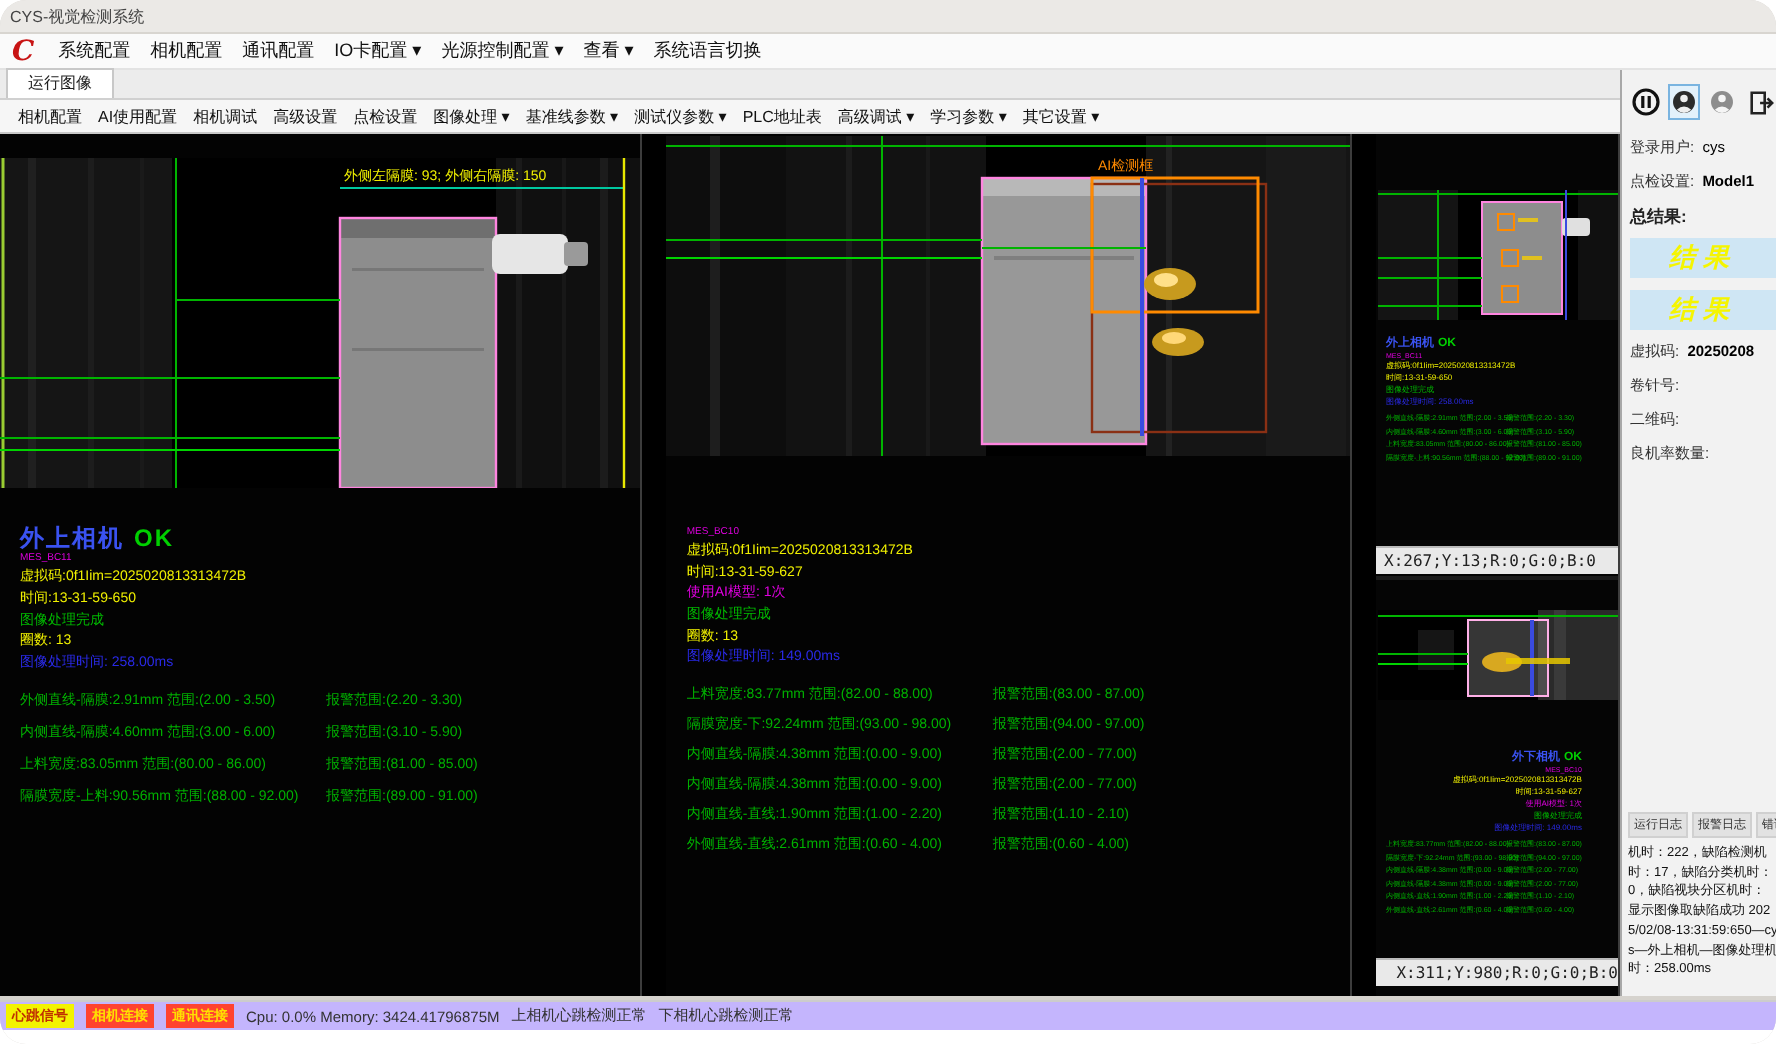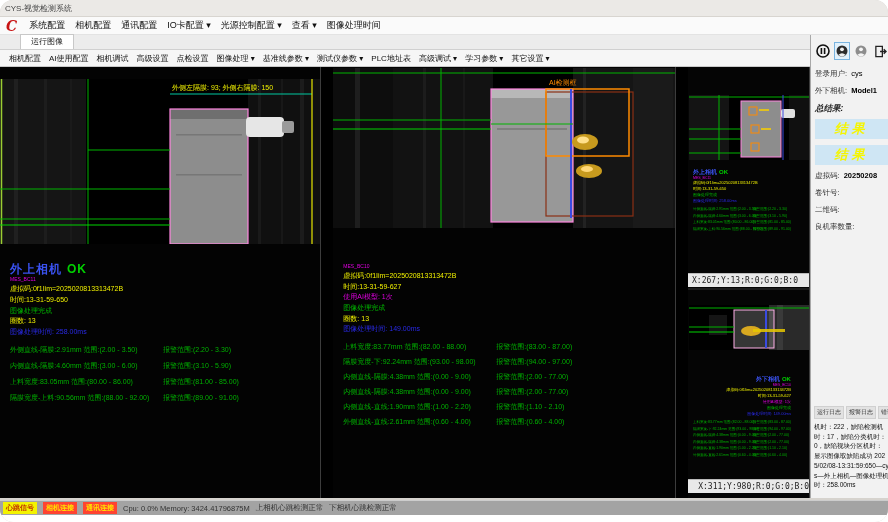--- a/index.html
+++ b/index.html
@@ -7,21 +7,21 @@
   .window{position:relative;width:888px;height:522px;background:#d6d3ce;overflow:hidden;border-radius:13px;}
 
   
   .titlebar{height:16px;background:#ebe9e6;display:flex;align-items:center;padding:0 5px;font-size:8px;color:#444;border-bottom:1px solid #d8d5d0;}
   .menubar{height:17px;background:#fafafa;display:flex;align-items:center;padding:0 4px;border-bottom:1px solid #e3e3e3;}
   .logo{color:#c81414;font:italic bold 14px "DejaVu Serif",serif;margin:0 7px 0 2px;line-height:1;}
   .menu-item{font-size:9px;color:#111;padding:2px 5px;white-space:nowrap;cursor:default;}
 
   .content-row{display:flex;height:463px;background:#000;}
   .left-col{width:810px;display:flex;flex-direction:column;}
-  .tabstrip{height:14px;background:#ececec;display:flex;align-items:flex-end;padding-left:20px;border-bottom:1px solid #d0d0d0;}
+  .tabstrip{height:14px;background:#ececec;display:flex;align-items:flex-end;padding-left:3px;border-bottom:1px solid #d0d0d0;}
   .tab{font-size:8px;background:#fff;border:1px solid #c8c8c8;border-bottom:none;padding:1px 10px 2px;color:#222;}
   .toolbar{height:16px;background:#f6f6f6;border-bottom:1px solid #c9c9c9;display:flex;align-items:center;padding:0 5px;}
   .tool-item{font-size:8px;color:#111;padding:2px 4px;white-space:nowrap;}
 
   
   .main{flex:1;display:flex;background:#000;gap:12px;}
   .cam-panel{position:relative;background:#030303;border-right:1px solid #3c3c3c;overflow:hidden;}
   #cam-left{width:331px;}
   #cam-mid{width:353px;}
   .mini-col{width:125px;display:flex;flex-direction:column;border-right:1px solid #3c3c3c;background:#000;}
@@ -61,30 +61,30 @@
   .mini-meas .m2{font-size:3.5px;color:#00b000;white-space:nowrap;}
 
   
   .right-panel{width:78px;background:#f2f2f2;border-left:1px solid #a8a8a8;position:relative;font-size:7.5px;color:#222;padding:7px 4px 0;}
   .rp-buttons{display:flex;gap:3px;margin-bottom:9px;}
   .rp-btn{width:16px;height:18px;display:flex;align-items:center;justify-content:center;background:transparent;border:1px solid transparent;padding:0;cursor:pointer;}
   .rp-btn.active{border:1px solid #7ab4e0;background:#e3f1fb;}
   .rp-field{margin-bottom:7px;white-space:nowrap;}
   .rp-label{color:#333;}
   .rp-value{font-weight:bold;color:#000;margin-left:2px;}
-  .rp-total{font-weight:bold;font-style:italic;font-size:8.5px;margin-bottom:4px;}
+  .rp-total{font-weight:bold;font-size:8.5px;margin-bottom:4px;}
   .result-box{height:20px;background:#cfe6f4;display:flex;align-items:center;justify-content:center;color:#f5f500;font-weight:bold;font-style:italic;font-size:13px;letter-spacing:4px;margin-bottom:6px;}
   .rp-log{position:absolute;left:3px;right:3px;bottom:8px;}
   .log-tabs{display:flex;gap:2px;margin-bottom:3px;}
   .log-tab{font-size:6px;background:#e2e2e2;border:1px solid #d0d0d0;padding:1px 2px;color:#333;white-space:nowrap;}
   .log-text{font-size:6.5px;line-height:1.5;color:#111;word-break:break-all;}
 
   
   .gap-strip{height:2px;background:#d6d3ce;}
-  .bottom-bar{height:14px;background:#a3a3a3;border-top:1px solid #ccc;display:flex;align-items:center;gap:6px;padding:0 3px;}
+  .bottom-bar{height:14px;background:#c4b5fd;border-top:1px solid #ccc;display:flex;align-items:center;gap:6px;padding:0 3px;}
   .badge{font-size:7px;padding:1px 3px;font-weight:bold;white-space:nowrap;}
   .badge-yellow{background:#f3f300;color:#c03000;}
   .badge-red{background:#ff4330;color:#ffe000;}
   .sb-text{font-size:7.5px;color:#333;white-space:nowrap;}
   .bottom-fill{height:10px;background:#fff;}
 </style>
 </head>
 <body>
 
 <div class="window">
@@ -94,21 +94,21 @@
   </div>
 
   <div class="menubar">
     <span class="logo">C</span>
     <span class="menu-item">系统配置</span>
     <span class="menu-item">相机配置</span>
     <span class="menu-item">通讯配置</span>
     <span class="menu-item">IO卡配置 ▾</span>
     <span class="menu-item">光源控制配置 ▾</span>
     <span class="menu-item">查看 ▾</span>
-    <span class="menu-item">图像处理时间</span>
+    <span class="menu-item">系统语言切换</span>
   </div>
 
   <div class="content-row">
     <div class="left-col">
 
       <div class="tabstrip">
         <span class="tab">运行图像</span>
       </div>
 
       <div class="toolbar">
@@ -386,21 +386,21 @@
               <path d="M6.5 7 h6.5 M10.5 4.5 L13 7 L10.5 9.5" stroke="#222" stroke-width="1.4" fill="none"></path>
             </svg>
         </button>
       </div>
 
       <div class="rp-field">
         <span class="rp-label">登录用户:</span>
         <span class="rp-value" style="font-weight:normal;">cys</span>
       </div>
       <div class="rp-field">
-        <span class="rp-label">外下相机:</span>
+        <span class="rp-label">点检设置:</span>
         <span class="rp-value">Model1</span>
       </div>
 
       <div class="rp-total">总结果:</div>
       <div class="result-box">结果</div>
       <div class="result-box">结果</div>
 
       <div class="rp-field">
         <span class="rp-label">虚拟码:</span>
         <span class="rp-value">20250208</span>

